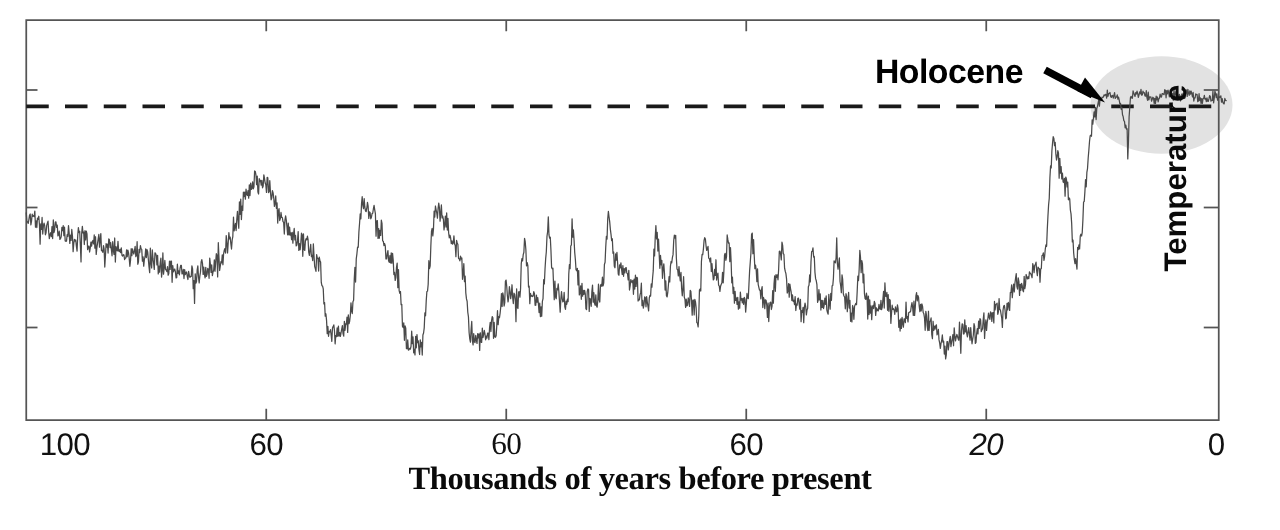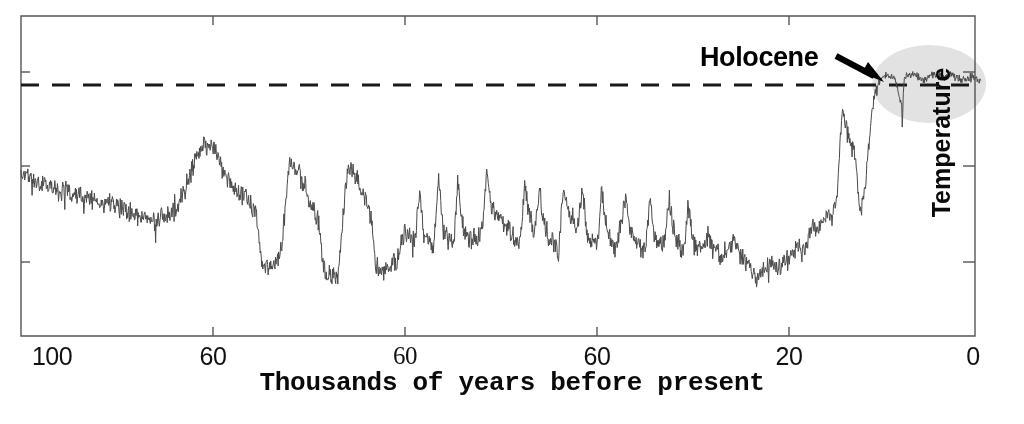--- a/index.html
+++ b/index.html
@@ -36,21 +36,21 @@
     transform: translateX(-50%);
     white-space: nowrap;
     letter-spacing: -0.5px;
   }
   #xaxis-title {
     position: absolute;
     left: 0;
     right: 0;
     top: 368px;
     text-align: center;
-    font-family: Liberation Mono, monospace;
+    font-family: Liberation Serif, serif;
     font-size: 26px;
     font-weight: bold;
     color: #0a0a0a;
     letter-spacing: -0.3px;
   }
   #yaxis-title {
     position: absolute;
     right: -12px;
     top: 128px;
     width: 190px;
@@ -113,21 +113,21 @@
       <line x1="836" y1="56" x2="874" y2="76" stroke="#000000" stroke-width="6" stroke-linecap="butt"></line>
       <polygon points="884,82 862,73 868,62" fill="#000000"></polygon>
     </g>
   </svg>
 
   <div id="xtick-labels">
       <div class="xtick-label" style="left: 52px; top: 342px;">100</div>
       <div class="xtick-label" style="left: 213px; top: 342px;">60</div>
       <div class="xtick-label" style="left: 405px; top: 342px; font-family: Liberation Serif, serif;">60</div>
       <div class="xtick-label" style="left: 597px; top: 342px;">60</div>
-      <div class="xtick-label" style="left: 789px; top: 342px;">20</div>
+      <div class="xtick-label" style="left: 789px; top: 342px; font-style: italic;">20</div>
       <div class="xtick-label" style="left: 973px; top: 342px;">0</div>
     </div>
 
   <div id="xaxis-title">Thousands of years before present</div>
   <div id="yaxis-title">Temperature</div>
   <div id="holocene-label">Holocene</div>
 
 </div>
 
 </body></html>

